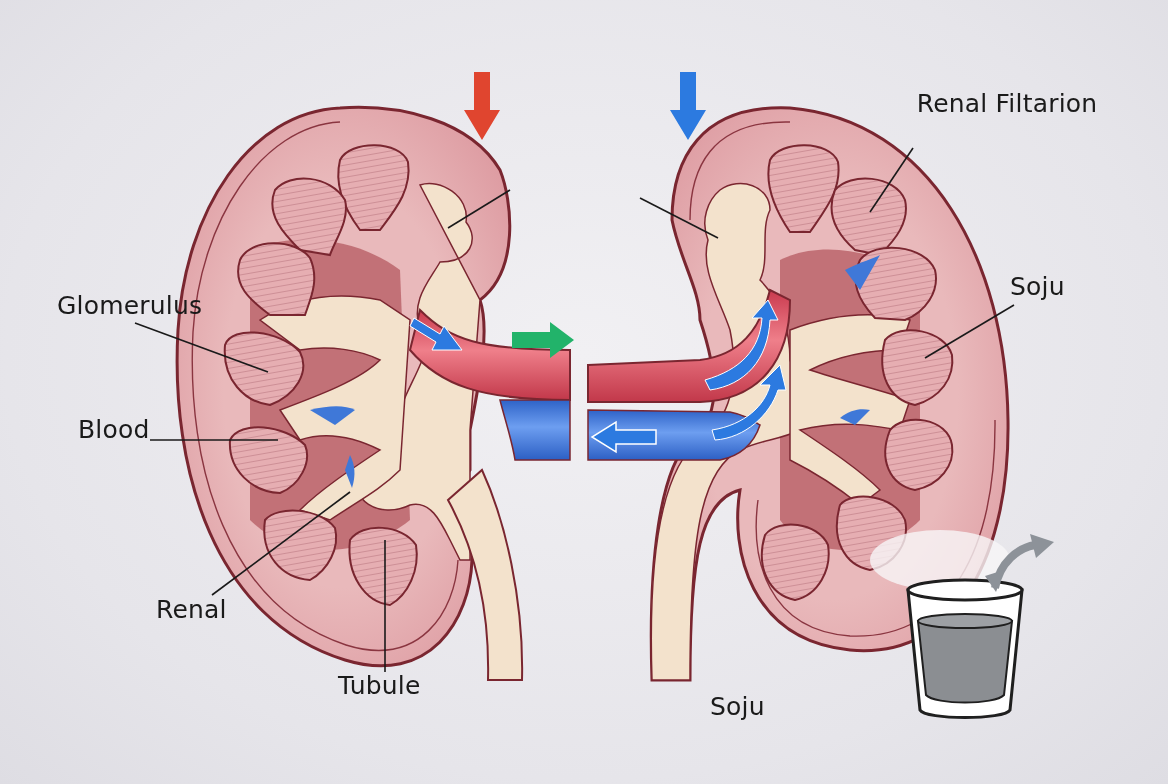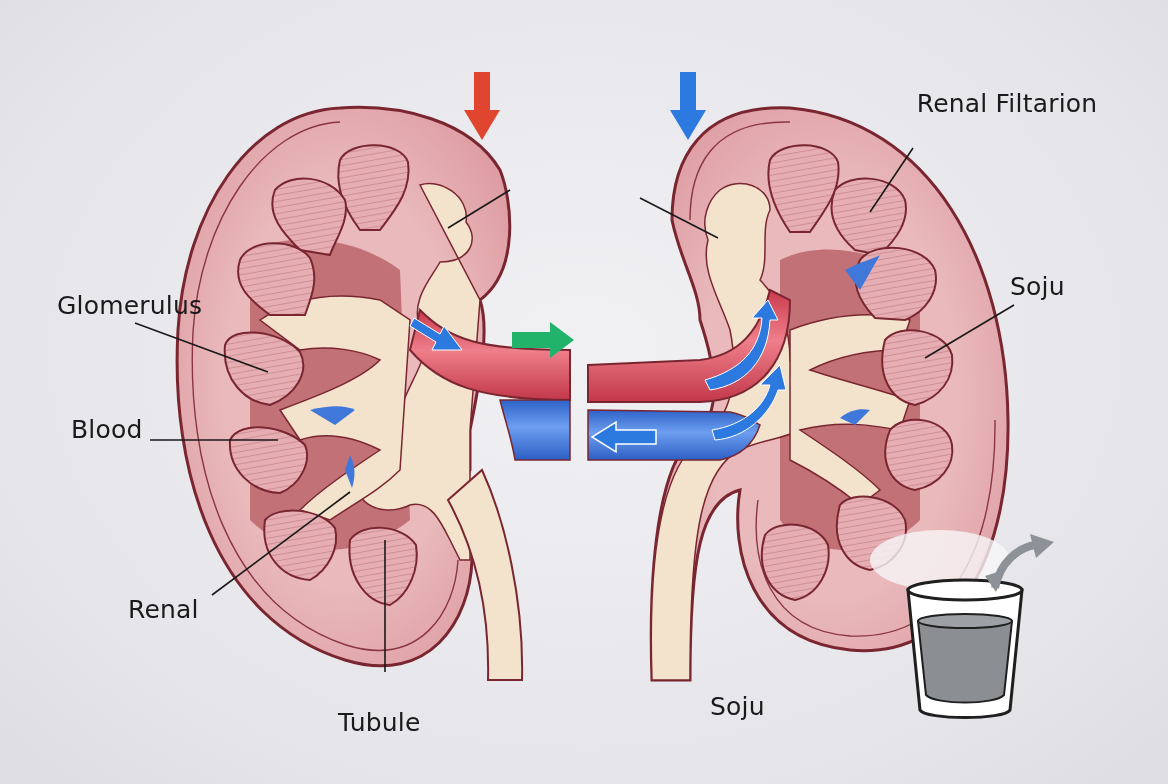--- a/index.html
+++ b/index.html
@@ -137,21 +137,21 @@
       <ellipse cx="965" cy="621" rx="47" ry="7" fill="#9da0a4" stroke="#1f1f1f" stroke-width="2"></ellipse>
     </g>
     <g>
       <path d="M995 588 C1000 562 1018 548 1035 545" stroke="#8d9299" stroke-width="8" fill="none"></path>
       <path d="M1030 534 L1054 542 L1036 558 Z" fill="#8d9299"></path>
       <path d="M985 576 L1004 570 L996 592 Z" fill="#8d9299"></path>
     </g>
   </svg>
 
   <div class="label" style="left:29px;top:290px;margin-left:28px;">Glomerulus</div>
-  <div class="label" style="left:71px;top:414px;">Blood</div>
-  <div class="label" style="left:128px;top:594px;">Renal</div>
-  <div class="label" style="left:338px;top:707px;text-align:center;">Tubule</div>
+  <div class="label" style="left:78px;top:414px;">Blood</div>
+  <div class="label" style="left:156px;top:594px;">Renal</div>
+  <div class="label" style="left:338px;top:670px;text-align:center;">Tubule</div>
   <div class="label center" style="left:912px;top:88px;width:190px;">
     <div>Renal Filtarion</div>
   </div>
   <div class="label" style="left:1010px;top:271px;">Soju</div>
   <div class="label" style="left:710px;top:680px;margin-top:11px;">Soju</div>
 </div>
 
 </body></html>

